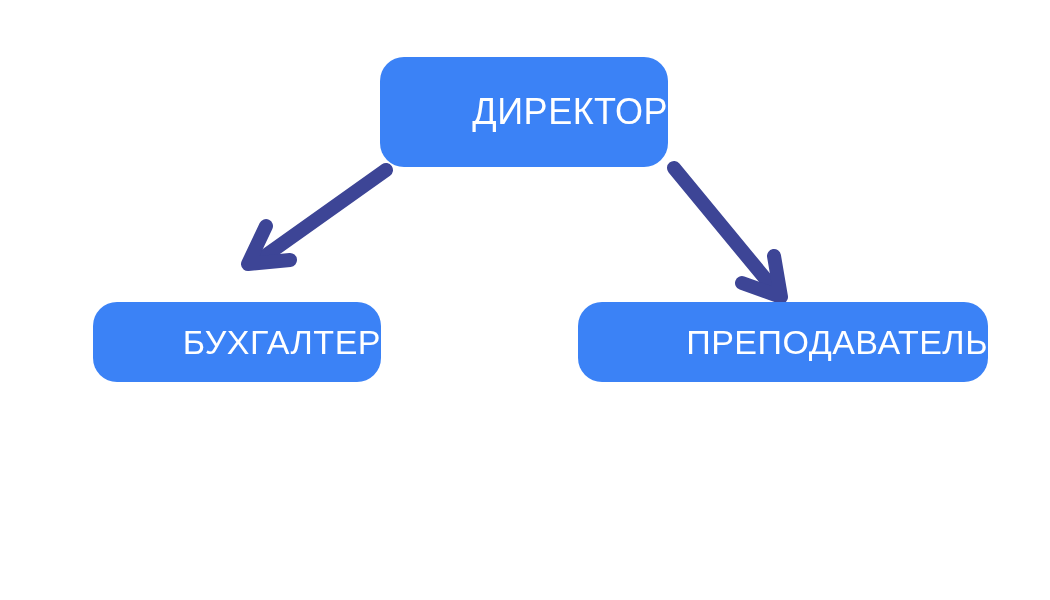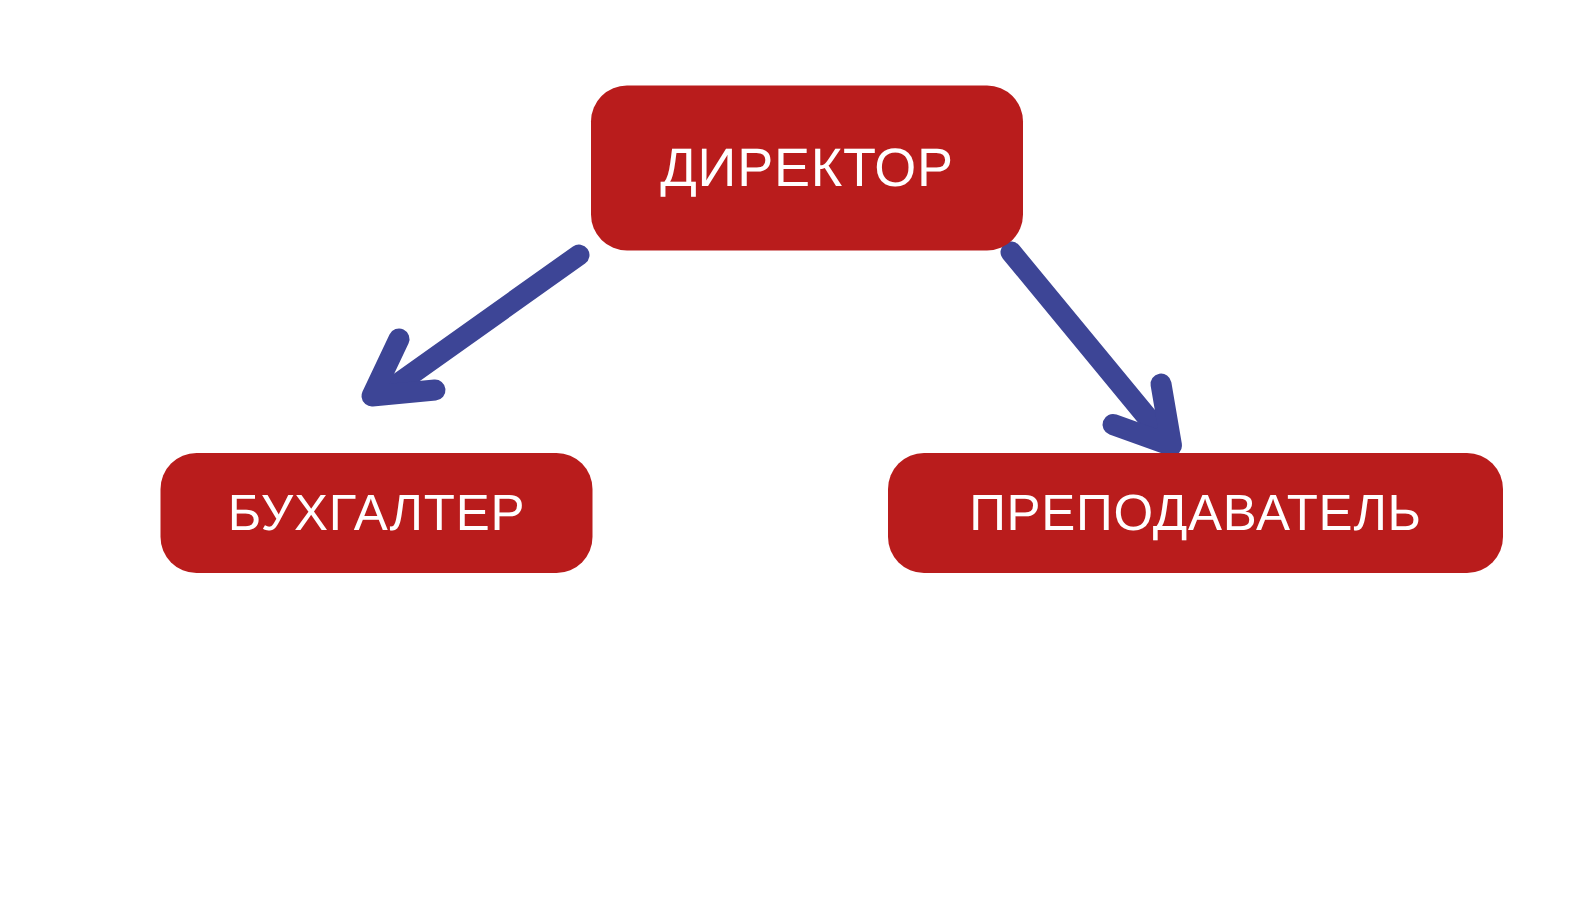--- a/index.html
+++ b/index.html
@@ -18,30 +18,29 @@
   .arrows-layer {
     position: absolute;
     left: 0;
     top: 0;
     width: 1050px;
     height: 600px;
     pointer-events: none;
   }
   .node {
     position: absolute;
-    background: #b91c1c;
+    background: #3b82f6;
     color: #ffffff;
     border-radius: 24px;
     display: flex;
     align-items: center;
-    justify-content: center;
+    justify-content: flex-end;
     text-align: center;
     letter-spacing: 0.5px;
     font-weight: 400;
-    margin-left: 14px;
   }
   .node-director {
     left: 380px;
     top: 57px;
     width: 288px;
     height: 110px;
     font-size: 36px;
   }
   .node-accountant {
     left: 93px;

